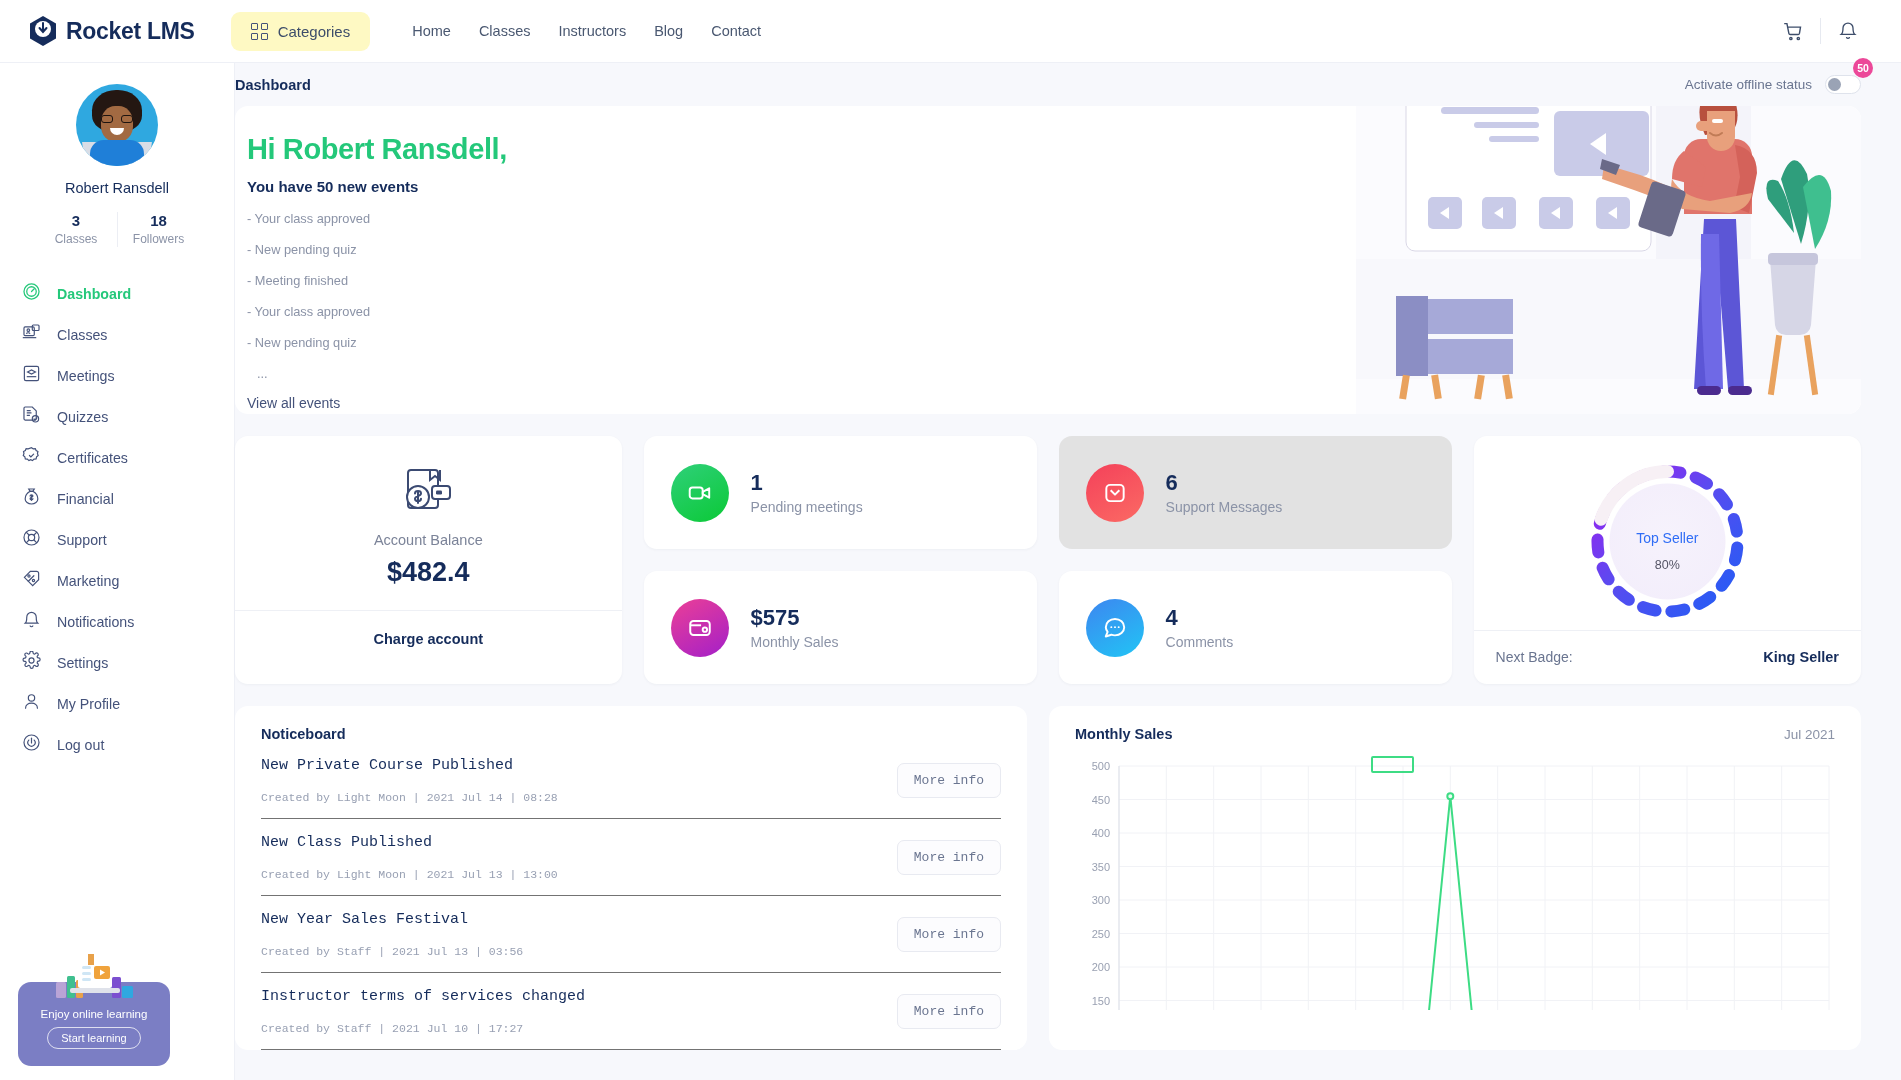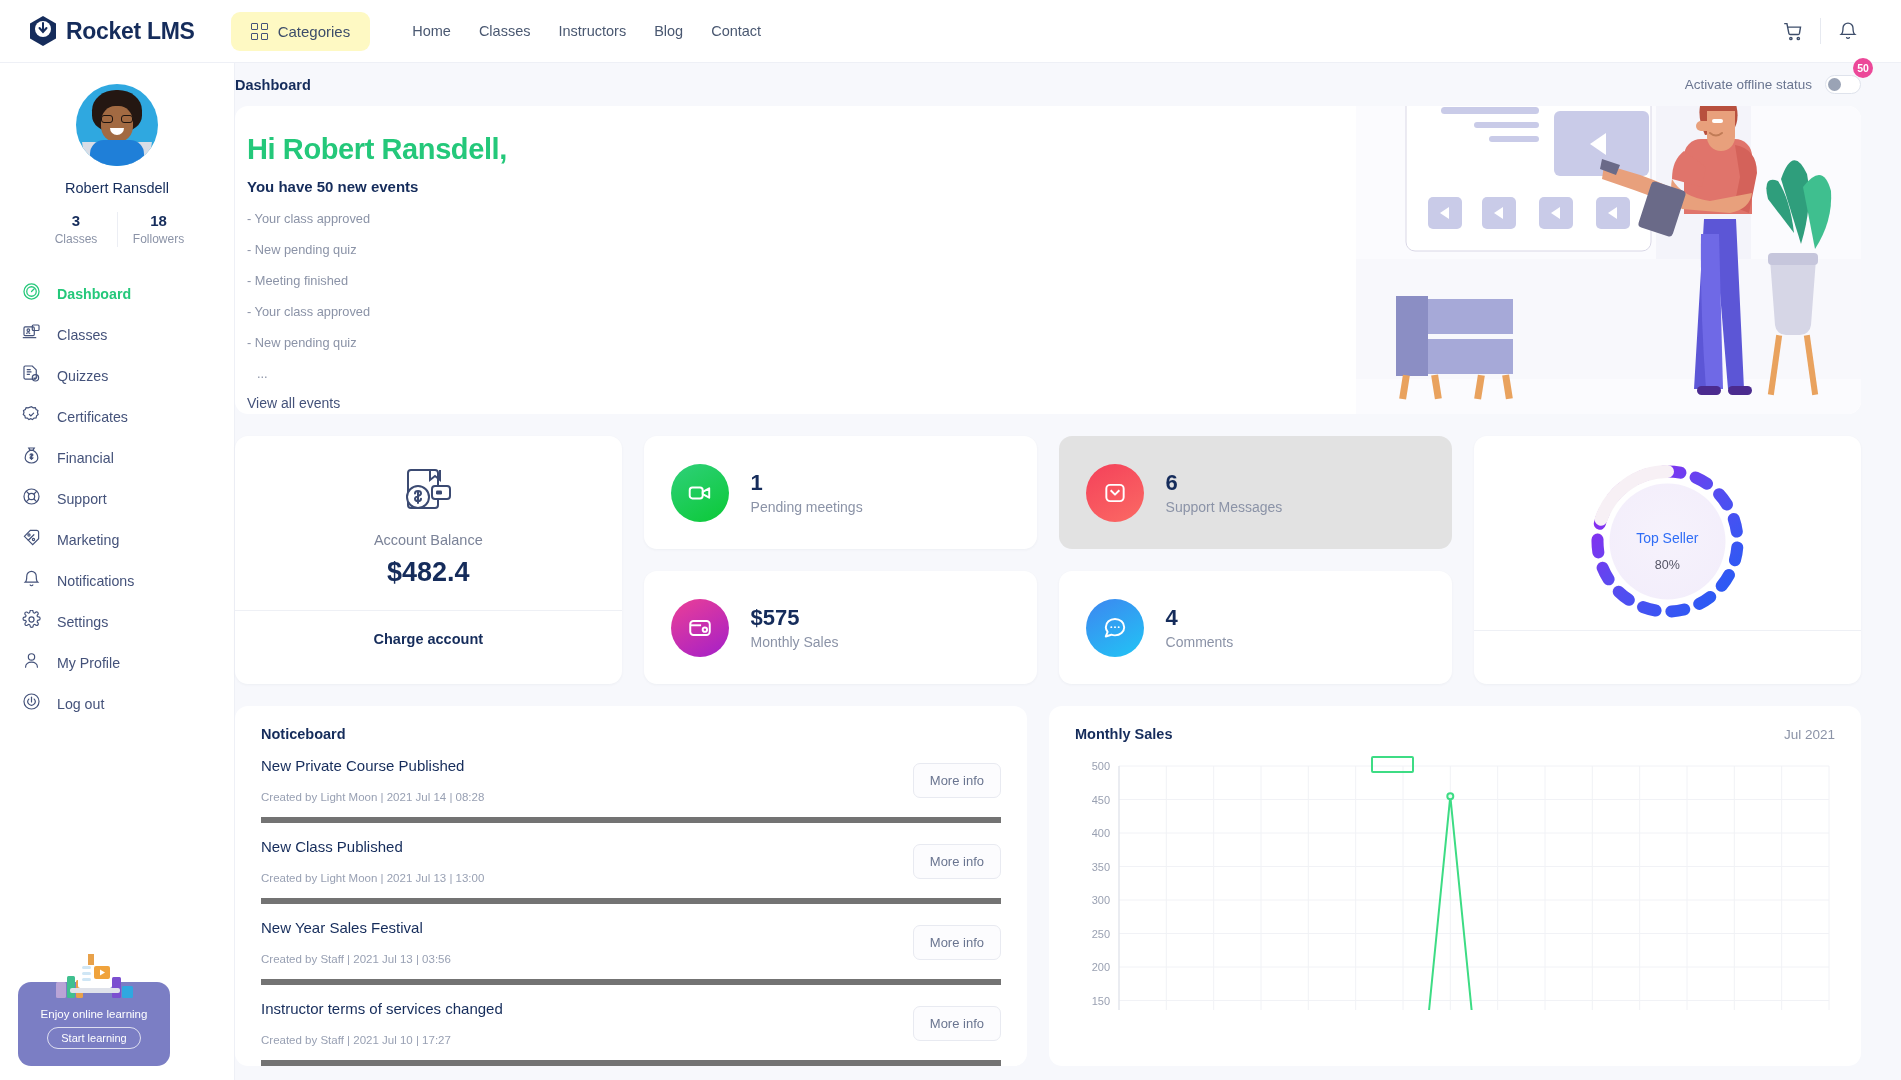--- a/index.html
+++ b/index.html
@@ -131,21 +131,21 @@
   .gauge-lbl { position: absolute; top: 78px; width: 100%; text-align: center; font-size: 14px; color: #2f6df6; }
   .gauge-pct { position: absolute; top: 106px; width: 100%; text-align: center; font-size: 12.5px; color: #556; }
   .badge-hr { height: 1px; background: #eef0f5; margin: 0 -20px; }
   .badge-row { display: flex; align-items: center; padding: 18px 2px; }
   .badge-row .k { font-size: 14px; color: #6a7590; }
   .badge-row .v { margin-left: auto; font-size: 14.5px; font-weight: bold; color: #152c5b; }
   
   .bot-row { display: flex; gap: 22px; margin: 22px 40px 0 0; }
   .notice { width: 810px; background: #fff; border-radius: 13px; padding: 20px 26px 0; }
   .sec-title { font-size: 14.5px; font-weight: bold; color: #152c5b; }
-  .nrow { display: flex; align-items: center; padding: 15px 0 14px; border-bottom: 6px solid #737373; }
+  .nrow { display: flex; align-items: center; padding: 15px 0 14px; border-bottom: 1px solid #737373; font-family: Liberation Mono, monospace; }
   .nrow:first-of-type { padding-top: 18px; }
   .ntitle { font-size: 15px; color: #152c5b; }
   .nmeta { font-size: 11.5px; color: #98a0b3; margin-top: 17px; }
   .ninfo {
     margin-left: auto; border: 1px solid #e8eaf1; border-radius: 7px;
     padding: 9px 16px; font-size: 13px; color: #6a7590; background: #fcfcfe; cursor: pointer;
   }
   .chart-card { flex: 1; background: #fff; border-radius: 13px; padding: 20px 26px 0; position: relative; }
   .chart-head { display: flex; align-items: center; }
   .chart-date { margin-left: auto; font-size: 13.5px; color: #8b93a7; }
@@ -242,20 +242,28 @@
     </div>
     <div class="snav">
       <span><svg width="19" height="19" viewBox="0 0 24 24" fill="none" stroke="#44527a" stroke-width="1.5">
             <rect x="2.5" y="5" width="13" height="11" rx="1.5"></rect>
             <path d="M1 18.5h17"></path>
             <rect x="13" y="2.5" width="8.5" height="7" rx="1.2"></rect>
             <circle cx="8" cy="9" r="1.6"></circle>
             <path d="M5.5 13.5c.6-1.6 4-1.6 4.6 0"></path>
           </svg></span>
       <span class="lbl">Classes</span>
+    </div>
+    <div class="snav">
+      <span><svg width="19" height="19" viewBox="0 0 24 24" fill="none" stroke="#44527a" stroke-width="1.5">
+            <rect x="3" y="3" width="18" height="18" rx="2"></rect>
+            <path d="M7 10l5-2.6L17 10l-5 2.6z"></path>
+            <path d="M6 16h12"></path>
+          </svg></span>
+      <span class="lbl">Meetings</span>
     </div>
     <div class="snav">
       <span><svg width="19" height="19" viewBox="0 0 24 24" fill="none" stroke="#44527a" stroke-width="1.5">
             <path d="M4 2.5h9l5 5v10a1.5 1.5 0 0 1-1.5 1.5H4A1.5 1.5 0 0 1 2.5 17.5V4A1.5 1.5 0 0 1 4 2.5z"></path>
             <path d="M6 7h5M6 10h6M6 13h4"></path>
             <circle cx="17" cy="17.5" r="4"></circle>
             <path d="M15.2 17.5l1.3 1.3 2.4-2.5" stroke-linecap="round"></path>
           </svg></span>
       <span class="lbl">Quizzes</span>
     </div>
@@ -519,20 +527,24 @@
           <circle cx="82.5" cy="82.5" r="70" fill="none" stroke="url(#ringgrad)" stroke-width="12" stroke-linecap="round" stroke-dasharray="13 16" stroke-dashoffset="0" pathLength="100" style="stroke-dasharray:none" transform="rotate(-90 82.5 82.5)" stroke-opacity="0"></circle>
           <g transform="rotate(-90 82.5 82.5)">
             <circle cx="82.5" cy="82.5" r="70" fill="none" stroke="url(#ringgrad)" stroke-width="12" stroke-linecap="round" stroke-dasharray="13 16" stroke-dashoffset="0" clip-path="none" style="stroke-dasharray:13 16" pathLength="440"></circle>
           </g>
           <circle cx="82.5" cy="82.5" r="70" fill="none" stroke="#f7f0f5" stroke-width="13" stroke-linecap="round" stroke-dasharray="88 440" stroke-dashoffset="-352" transform="rotate(-90 82.5 82.5)"></circle>
         </svg>
         <div class="gauge-lbl">Top Seller</div>
         <div class="gauge-pct">80%</div>
       </div>
       <div class="badge-hr"></div>
+      <div class="badge-row">
+        <span class="k">Next Badge:</span>
+        <span class="v">King Seller</span>
+      </div>
     </div>
   </section>
 
   <section class="bot-row">
 
     <div class="notice">
       <div class="sec-title">Noticeboard</div>
 
       <div class="nrow">
         <div>

